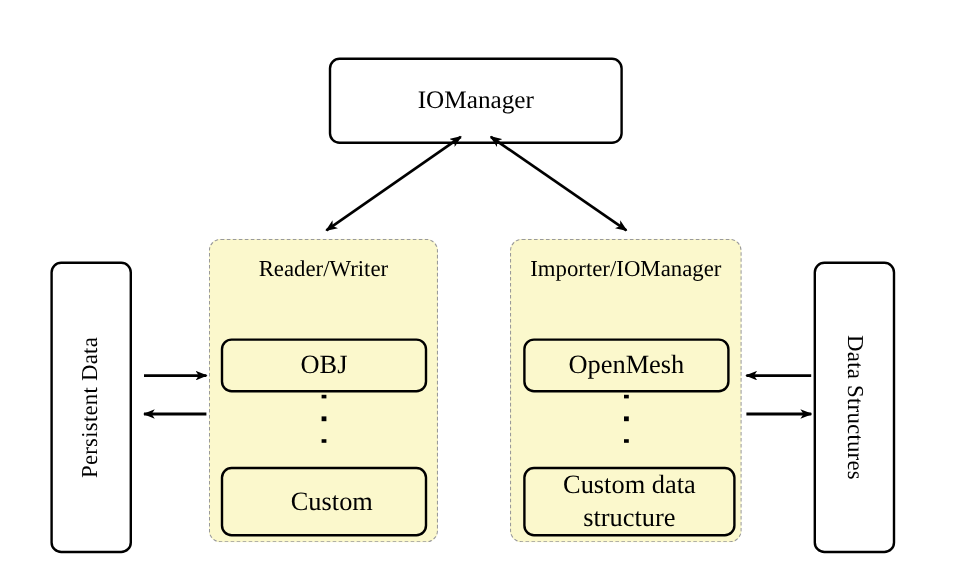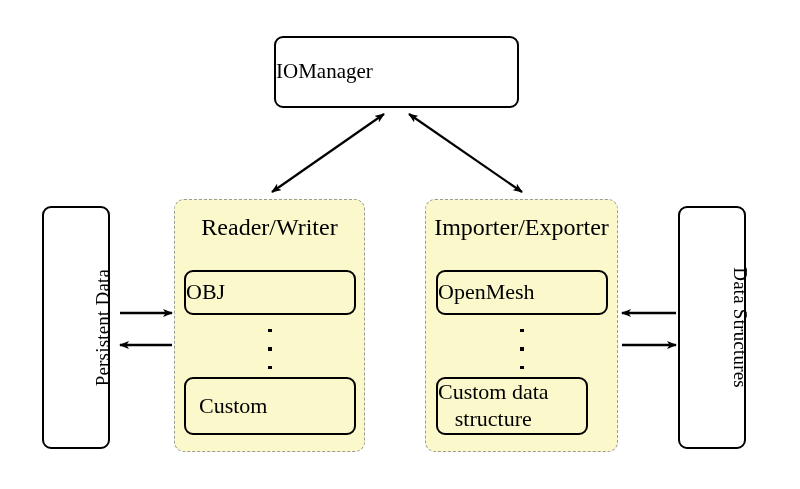--- a/index.html
+++ b/index.html
@@ -26,23 +26,24 @@
 
   
   .node-box {
     position: absolute;
     box-sizing: border-box;
     border: 2.4px solid #000000;
     border-radius: 9px;
     background: transparent;
     display: flex;
     align-items: center;
-    justify-content: flex-start;
+    justify-content: center;
     text-align: center;
     line-height: 1.22;
+    margin-top: 12px;
   }
 
   
   #io-manager-box {
     left: 274px;
     top: 36px;
     width: 245px;
     height: 72px;
     font-size: 21px;
   }
@@ -76,33 +77,33 @@
   }
   #reader-writer-panel      { left: 174px; top: 199px; width: 191px; height: 253px; }
   #importer-exporter-panel  { left: 425px; top: 199px; width: 193px; height: 253px; }
 
   .panel-title {
     position: absolute;
     left: 0;
     right: 0;
     top: 14px;
     text-align: center;
-    font-size: 24px;
+    font-size: 19px;
     white-space: nowrap;
   }
 
   
   .inner-box {
     background: #fbf8cc;
     font-size: 22px;
   }
   #obj-box              { left: 184px; top: 270px; width: 172px; height: 45px; }
   #custom-file-box      { left: 184px; top: 377px; width: 172px; height: 58px; padding-left: 13px; }
   #openmesh-box         { left: 436px; top: 270px; width: 172px; height: 45px; }
-  #custom-struct-box    { left: 436px; top: 377px; width: 152px; height: 58px; }
+  #custom-struct-box    { left: 436px; top: 377px; width: 177px; height: 58px; }
 
   
   .vdots {
     position: absolute;
     width: 12px;
     height: 40px;
     display: flex;
     flex-direction: column;
     justify-content: space-between;
     align-items: center;
@@ -157,21 +158,21 @@
       <span></span>
   </div>
 
   <div class="node-box inner-box" id="custom-file-box">
     <span>
       <span>Custom</span><br>
     </span>
   </div>
 
   <div class="group-panel" id="importer-exporter-panel">
-    <div class="panel-title">Importer/Exporter</div>
+    <div class="panel-title">Importer/IOManager</div>
   </div>
 
   <div class="node-box inner-box" id="openmesh-box">
     <span>OpenMesh</span>
   </div>
 
   <div class="vdots" id="vdots-right">
     <span></span>
       <span></span>
       <span></span>

